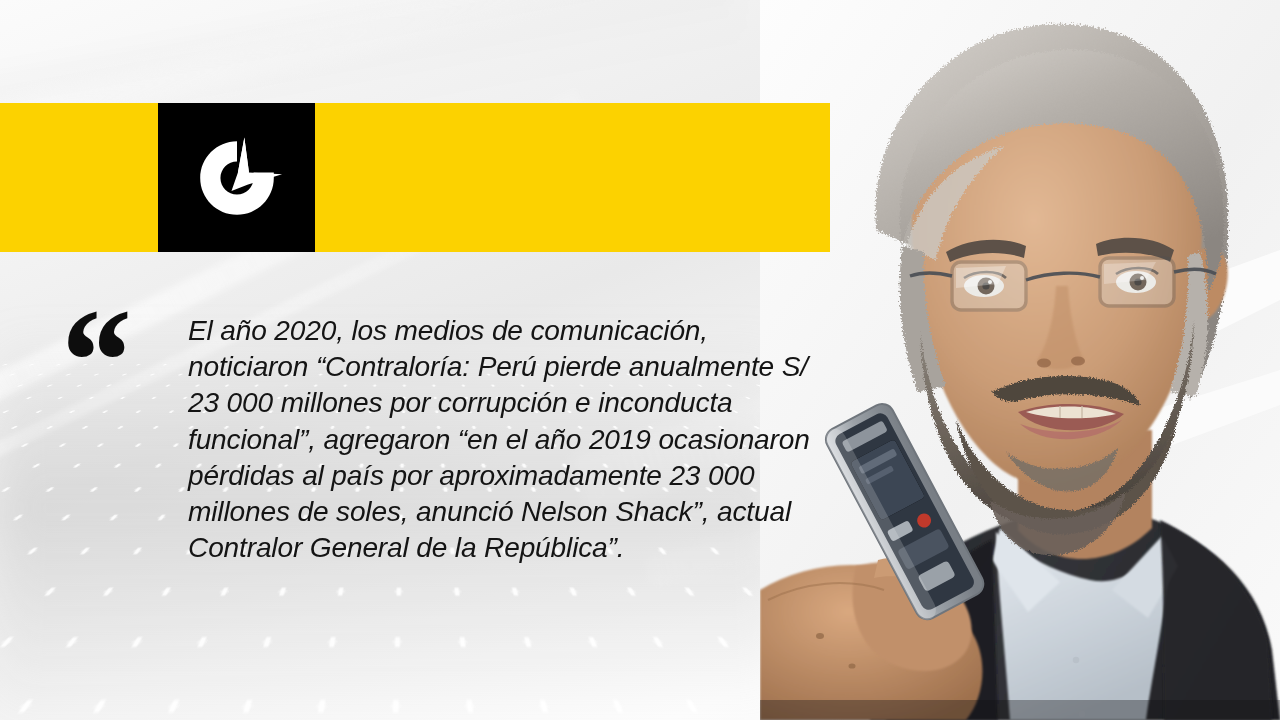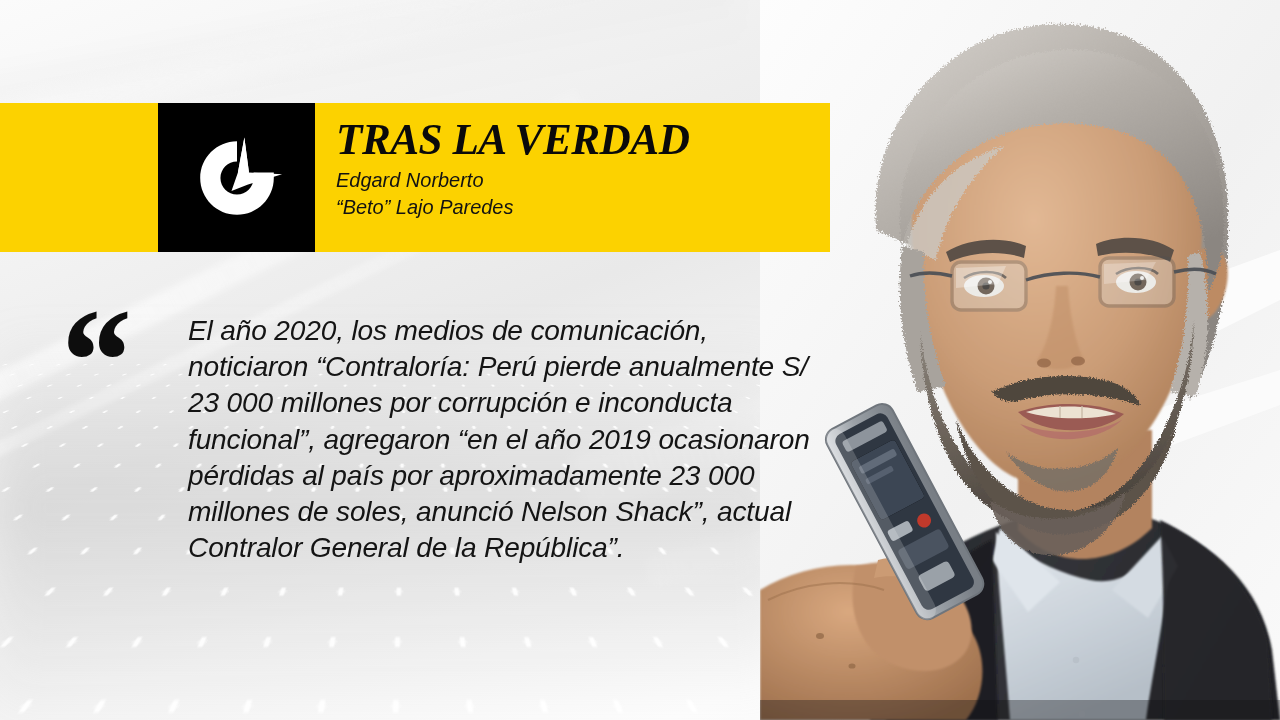--- a/index.html
+++ b/index.html
@@ -296,25 +296,20 @@
   <div id="logo-box">
     <svg id="logo-mark" viewBox="0 0 100 100" xmlns="http://www.w3.org/2000/svg">
       <path d="M50,10 C27.9,10 10,27.9 10,50 C10,72.1 27.9,90 50,90 C72.1,90 90,72.1 90,50 L90,44
                L68,44 L68,50 C68,59.9 59.9,68 50,68 C40.1,68 32,59.9 32,50 C32,40.1 40.1,32 50,32
                L50,10 Z" fill="#ffffff"></path>
       <path d="M58,6 L63,44 L99,46 L62,57 L44,64 L51,44 Z" fill="#ffffff"></path>
       <path d="M58,6 L63,44 L51,44 Z" fill="#ffffff"></path>
     </svg>
   </div>
 
-  <div id="header-text">
-    <div id="show-title">TRAS LA VERDAD</div>
-    <div class="byline">Edgard Norberto</div>
-    <div class="byline">“Beto” Lajo Paredes</div>
-  </div>
 
   <div id="quote-mark">“</div>
 
   <div id="quote-body">
     <span class="ln">El año 2020, los medios de comunicación,</span>
     <span class="ln">noticiaron “Contraloría: Perú pierde anualmente S/</span>
     <span class="ln">23 000 millones por corrupción e inconducta</span>
     <span class="ln">funcional”, agregaron “en el año 2019 ocasionaron</span>
     <span class="ln">pérdidas al país por aproximadamente 23 000</span>
     <span class="ln">millones de soles, anunció Nelson Shack”, actual</span>

